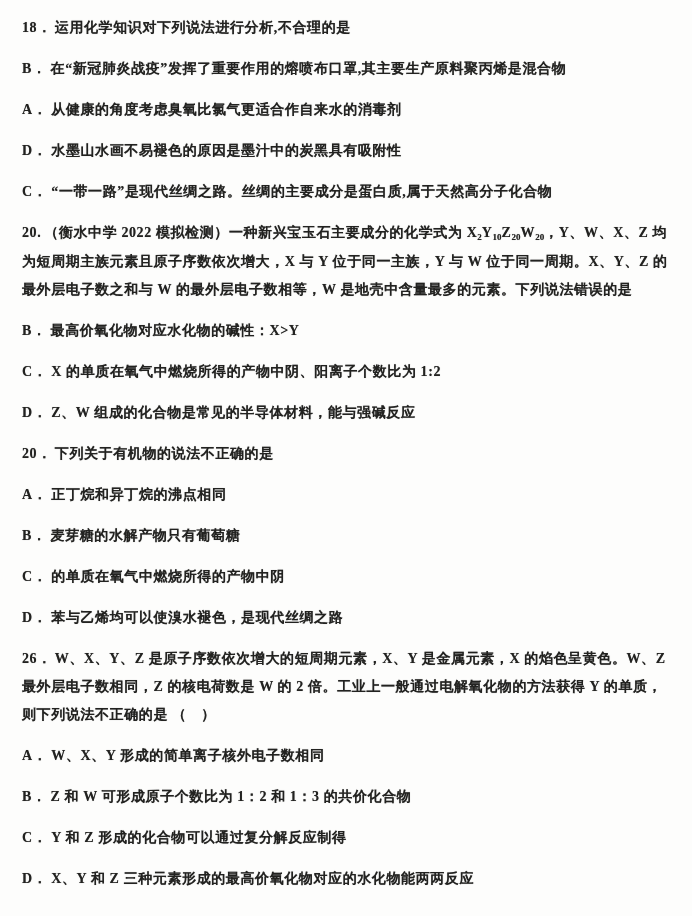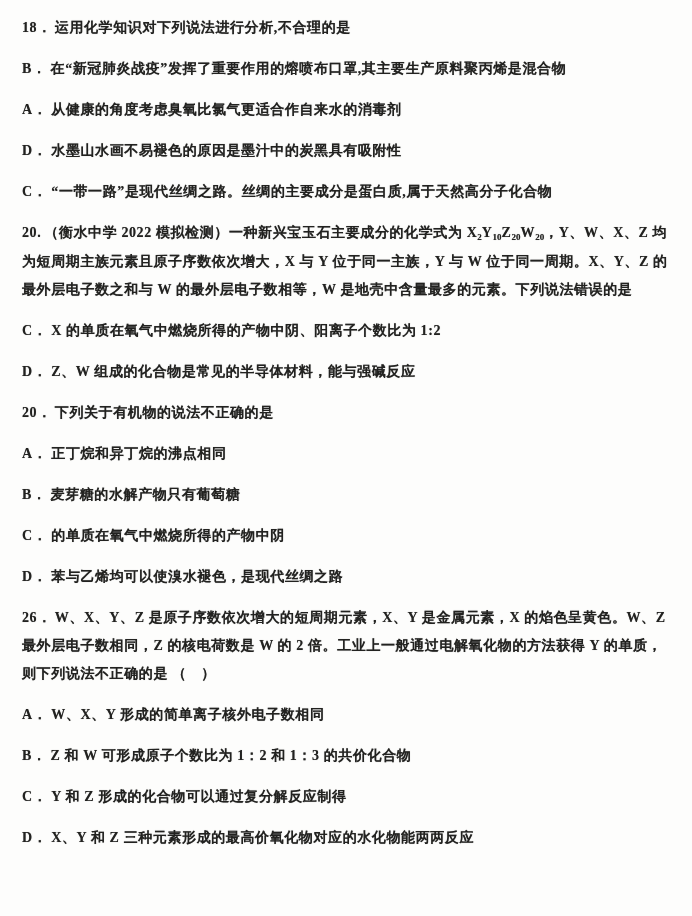--- a/index.html
+++ b/index.html
@@ -44,20 +44,21 @@
   <div>
     <p class="line"><span class="num">18．</span><span>运用化学知识对下列说法进行分析,不合理的是</span></p>
     <p class="line"><span class="opt-label">B．</span><span>在“新冠肺炎战疫”发挥了重要作用的熔喷布口罩,其主要生产原料聚丙烯是混合物</span></p>
     <p class="line"><span class="opt-label">A．</span><span>从健康的角度考虑臭氧比氯气更适合作自来水的消毒剂</span></p>
     <p class="line"><span class="opt-label">D．</span><span>水墨山水画不易褪色的原因是墨汁中的炭黑具有吸附性</span></p>
     <p class="line"><span class="opt-label">C．</span><span>“一带一路”是现代丝绸之路。丝绸的主要成分是蛋白质,属于天然高分子化合物</span></p>
   </div>
 
   <div>
     <p class="line"><span class="num">20.</span><span>（衡水中学 2022 模拟检测）一种新兴宝玉石主要成分的化学式为 </span><span class="chem"><span>X</span><sub>2</sub><span>Y</span><sub>10</sub><span>Z</span><sub>20</sub><span>W</span><sub>20</sub></span><span>，Y、W、X、Z 均为短周期主族元素且原子序数依次增大，X 与 Y 位于同一主族，Y 与 W 位于同一周期。X、Y、Z 的最外层电子数之和与 W 的最外层电子数相等，W 是地壳中含量最多的元素。下列说法错误的是</span></p>
+    <p class="line"><span class="opt-label">B．</span><span>最高价氧化物对应水化物的碱性：X&gt;Y</span></p>
     <p class="line"><span class="opt-label">C．</span><span>X 的单质在氧气中燃烧所得的产物中阴、阳离子个数比为 1:2</span></p>
     <p class="line"><span class="opt-label">D．</span><span>Z、W 组成的化合物是常见的半导体材料，能与强碱反应</span></p>
   </div>
 
   <div>
     <p class="line"><span class="num">20．</span><span>下列关于有机物的说法不正确的是</span></p>
     <p class="line"><span class="opt-label">A．</span><span>正丁烷和异丁烷的沸点相同</span></p>
     <p class="line"><span class="opt-label">B．</span><span>麦芽糖的水解产物只有葡萄糖</span></p>
     <p class="line"><span class="opt-label">C．</span><span>的单质在氧气中燃烧所得的产物中阴</span></p>
     <p class="line"><span class="opt-label">D．</span><span>苯与乙烯均可以使溴水褪色，是现代丝绸之路</span></p>

